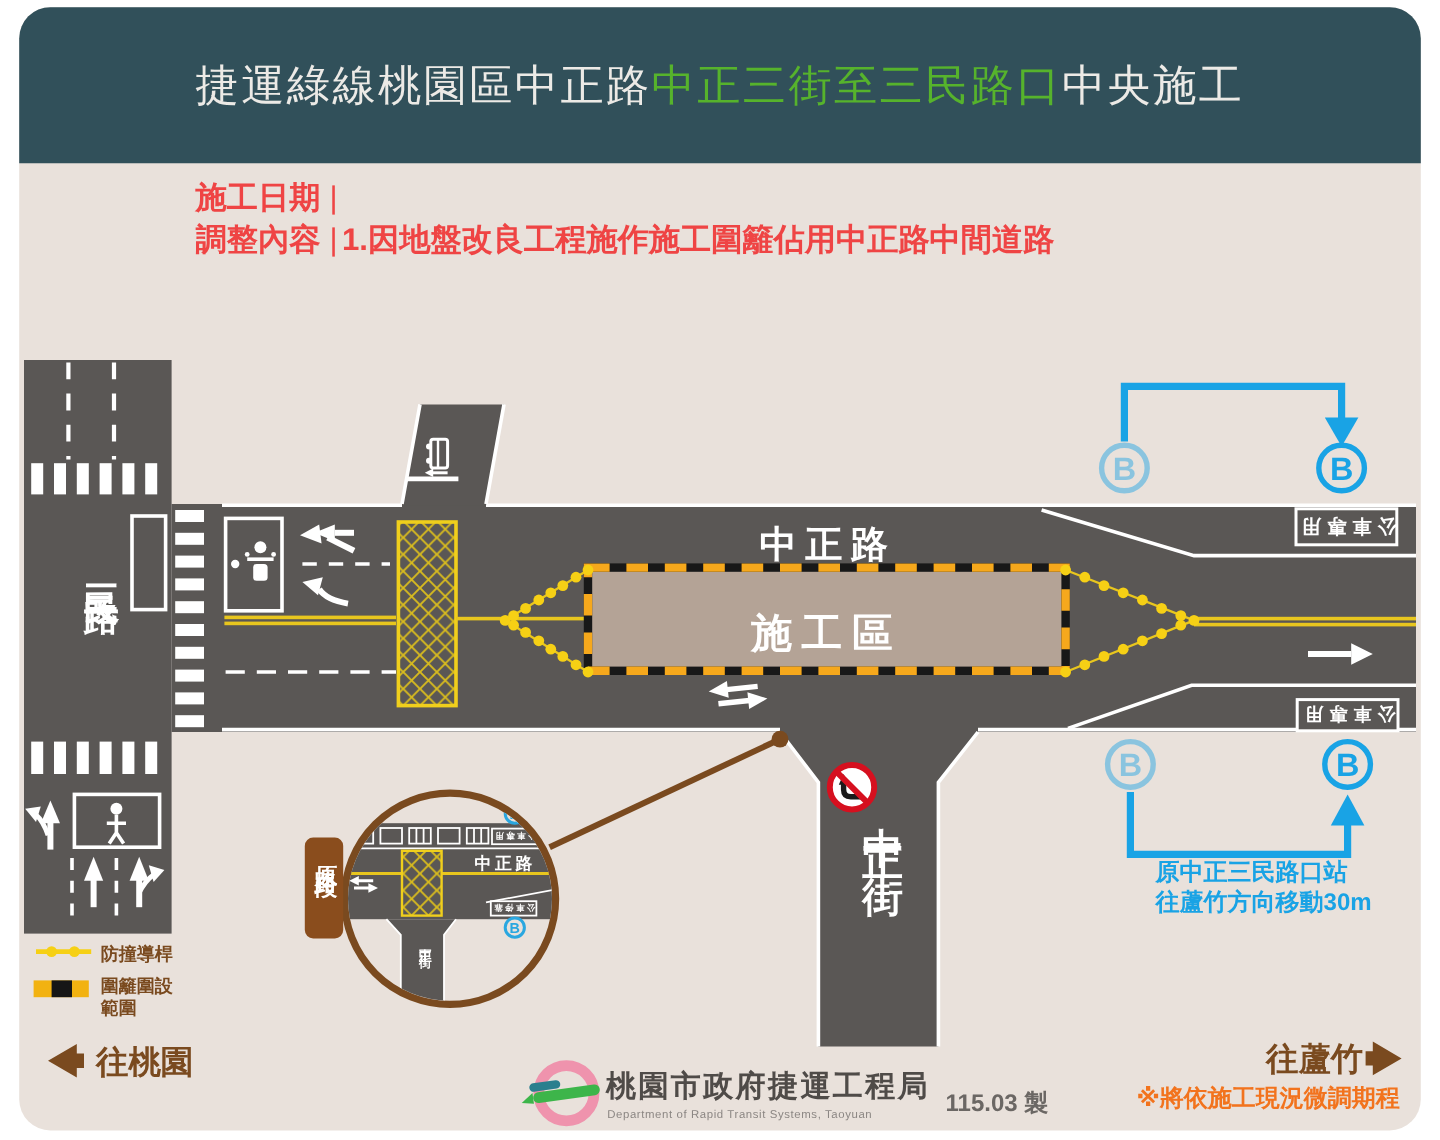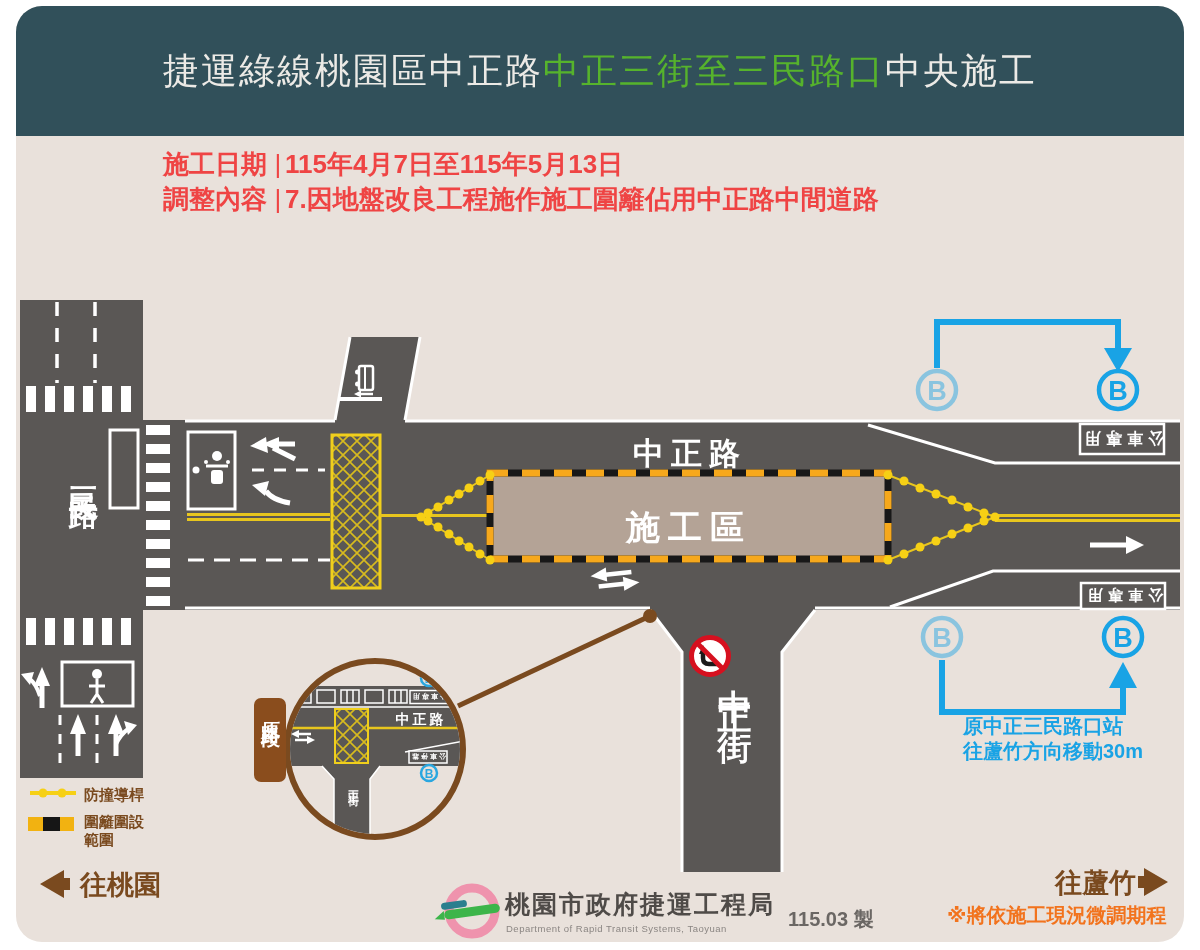--- a/index.html
+++ b/index.html
@@ -27,26 +27,25 @@
   <div id="panel"></div>
 
   <div id="titlebar">
     <div class="t"><span>捷運綠線桃園區中正路</span><span class="hl">中正三街至三民路口</span><span>中央施工</span></div>
   </div>
 
   <div id="info">
     <div class="row">
         <span class="lbl">施工日期</span>
         <span class="bar">|</span>
-        <span>115年4月7日至115年5月13日</span>
       </div>
     <div class="row">
         <span class="lbl">調整內容</span>
         <span class="bar">|</span>
-        <span>7.因地盤改良工程施作施工圍籬佔用中正路中間道路</span>
+        <span>1.因地盤改良工程施作施工圍籬佔用中正路中間道路</span>
       </div>
   </div>
 
   <svg id="diagram" viewBox="0 0 1200 950">
     <defs>
       <pattern id="hatch" width="14" height="14" patternUnits="userSpaceOnUse">
         <path d="M0,0 L14,14 M14,0 L0,14" stroke="#d8bb1e" stroke-width="1.6"></path>
       </pattern>
       <clipPath id="insetClip">
           <circle cx="375" cy="749" r="85"></circle>

